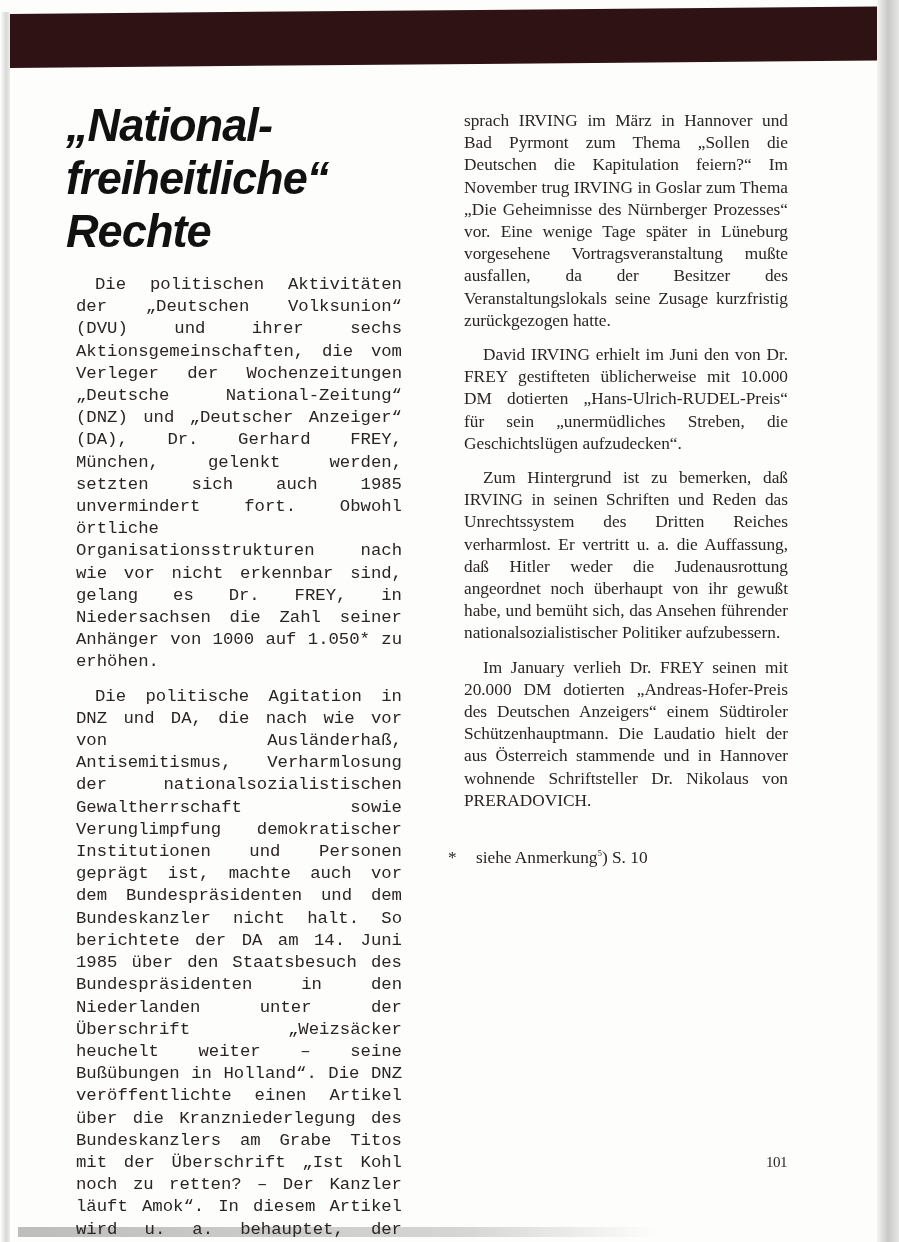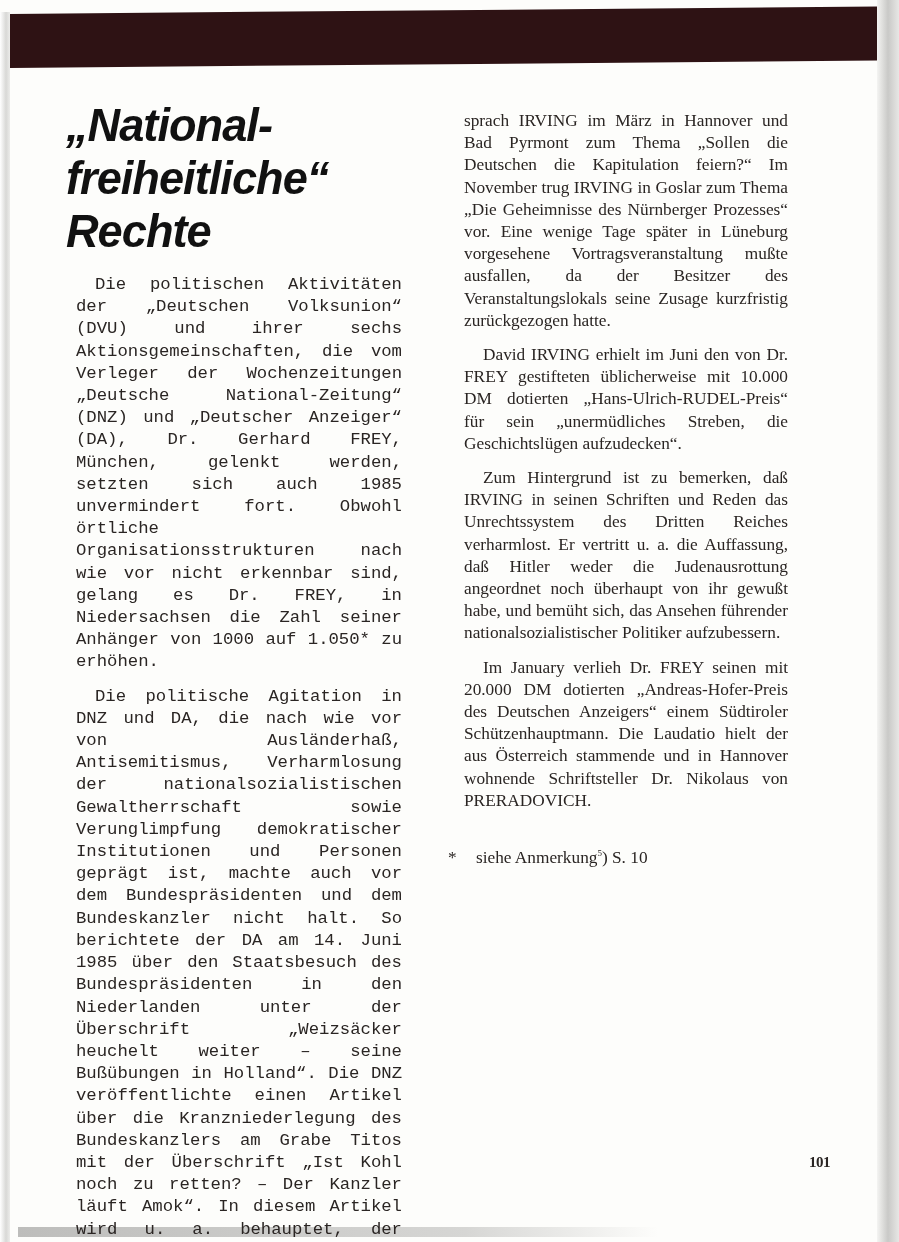--- a/index.html
+++ b/index.html
@@ -45,22 +45,22 @@
   .col-left { left: 64px; top: 262px; width: 350px; font-family: Liberation Mono, monospace; }
   .col-right { left: 452px; top: 98px; width: 348px; }
   .gap { height: 22px; }
   .footnote {
     position: absolute; left: 448px; top: 842px;
     font-size: 17.3px; line-height: 22px;
   }
   .footnote .star { display: inline-block; width: 28px; }
   .footnote sup { font-size: 9px; }
   .page-number {
-    position: absolute; left: 809px; top: 1154px;
-    font-size: 15px; font-weight: bold; letter-spacing: -0.5px;
+    position: absolute; left: 766px; top: 1154px;
+    font-size: 15px; font-weight: normal; letter-spacing: -0.5px;
   }
 </style>
 </head>
 <body>
 
 <div class="page-edge-left"></div>
 <div class="page-edge-right"></div>
 <div class="top-bar"></div>
 <div class="bottom-shadow"></div>
 

